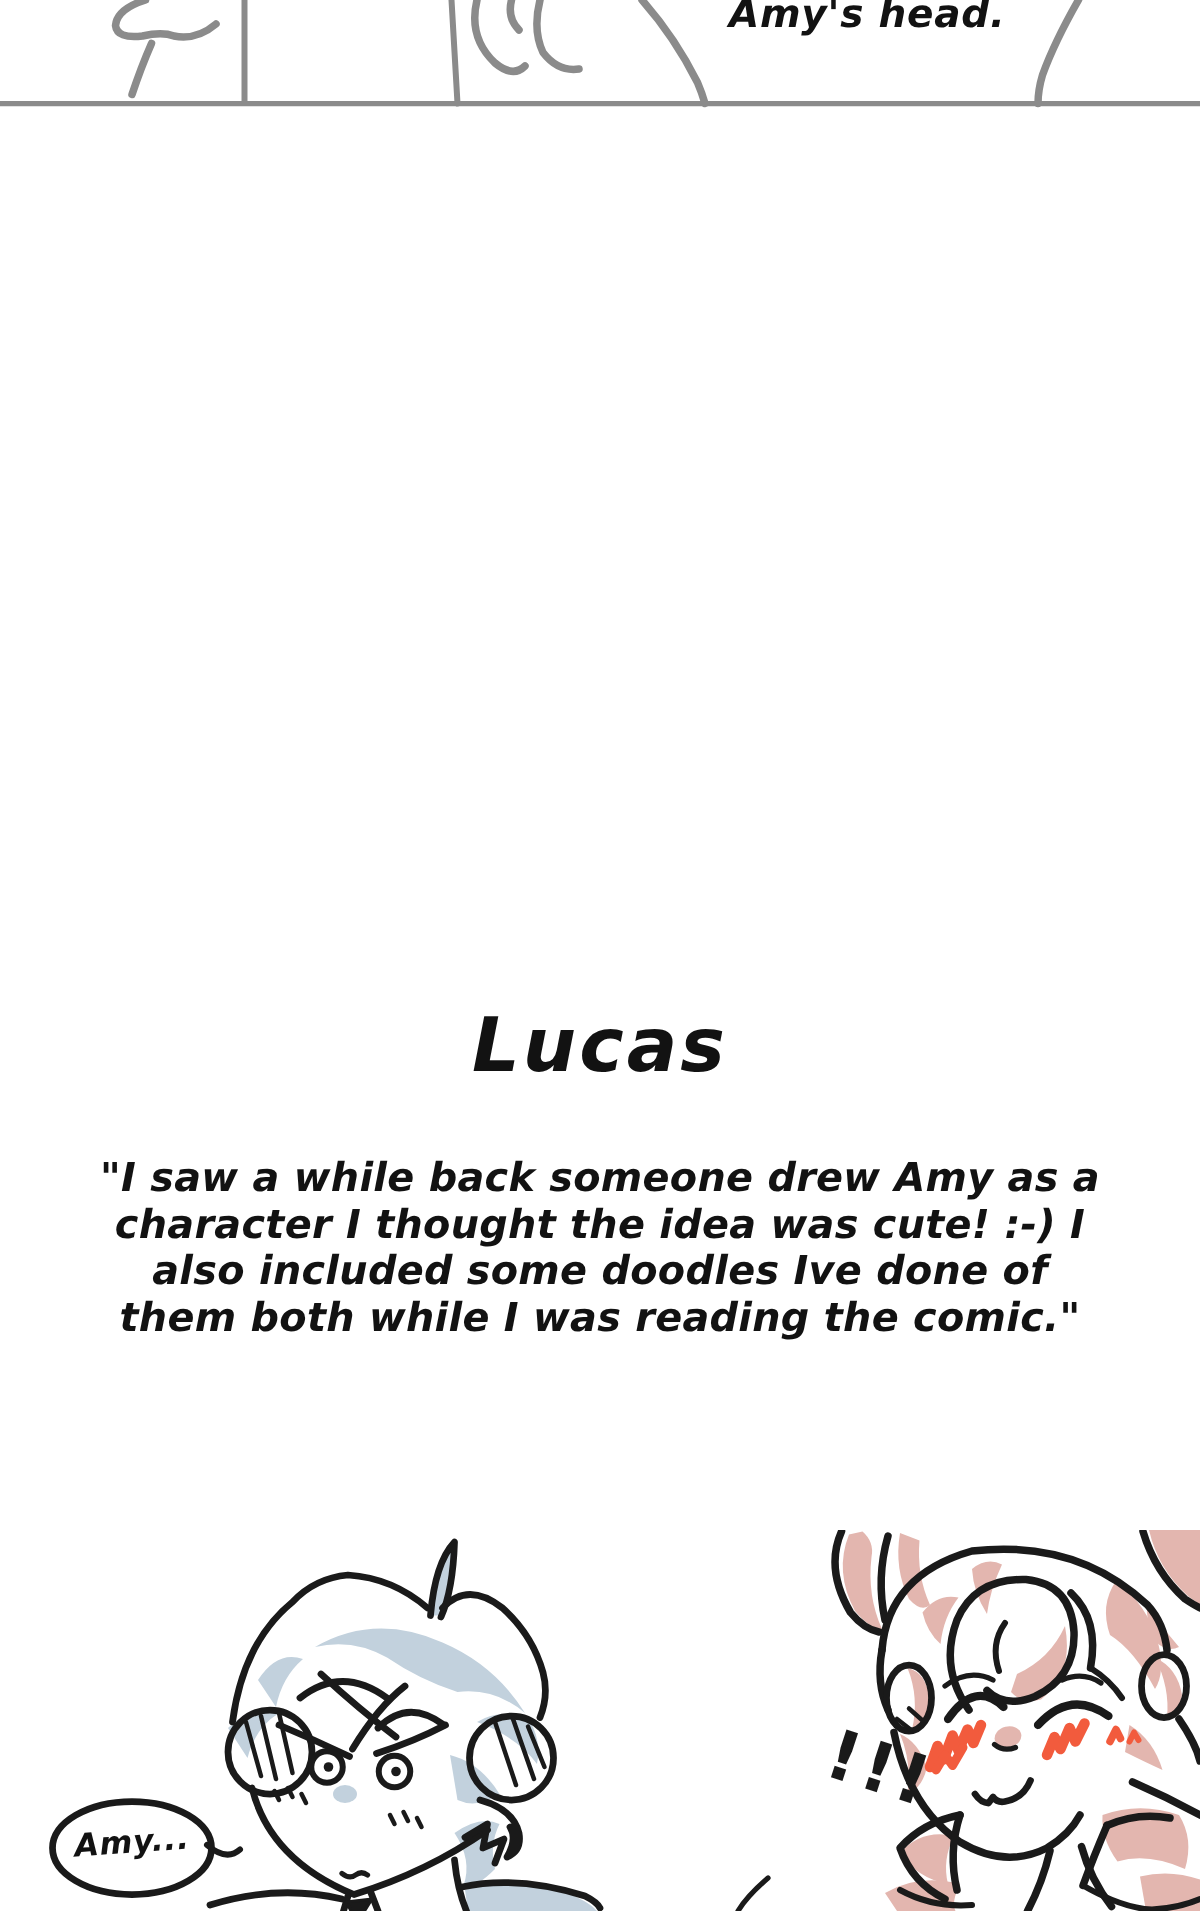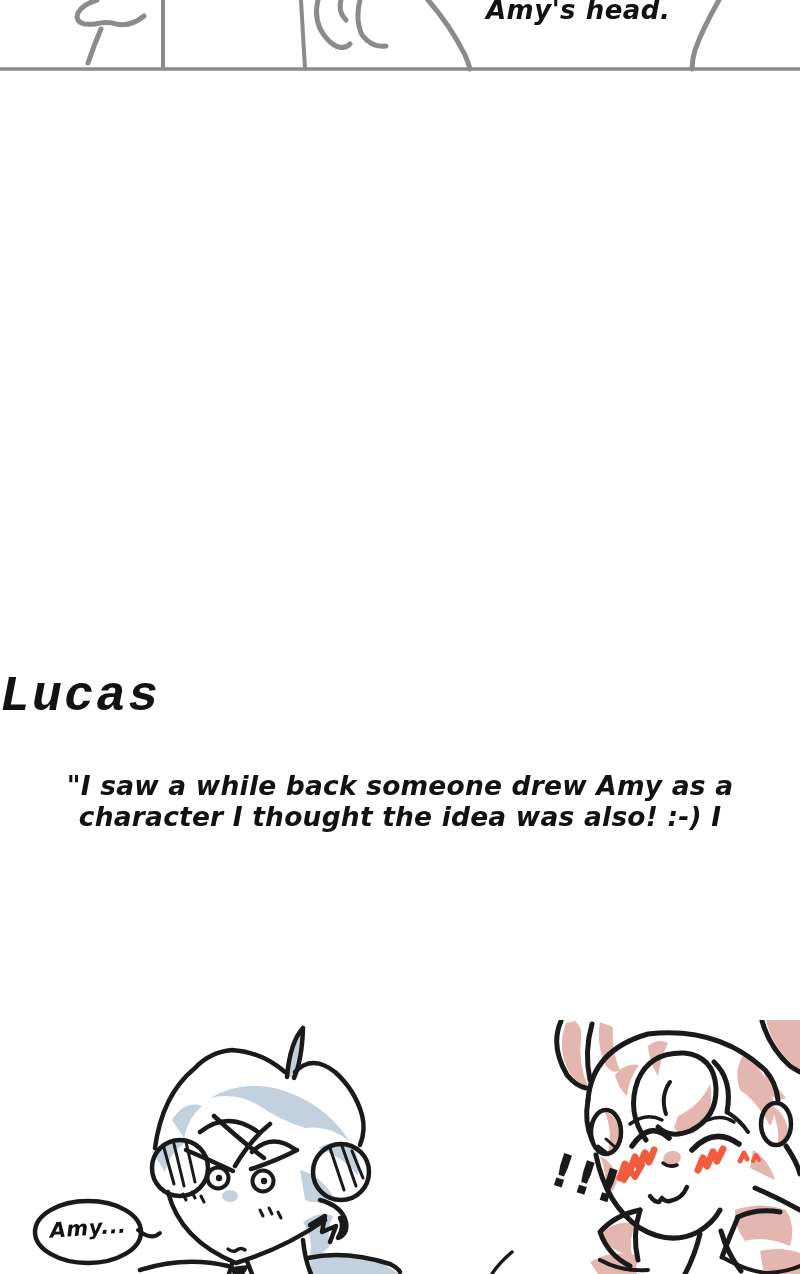--- a/index.html
+++ b/index.html
@@ -9,21 +9,21 @@
     font-family:"DejaVu Sans",sans-serif;
   }
   .hand{font-style:italic;font-weight:600;color:#121212;}
   #top-sketch-wrap{position:absolute;left:0;top:0;width:800px;height:90px;}
   #top-caption{
     position:absolute;left:486px;top:-5px;width:200px;
     font-size:26px;letter-spacing:.5px;white-space:nowrap;
   }
   #artist-name{
     position:absolute;left:0;top:668px;width:800px;
-    text-align:left;font-size:50px;letter-spacing:2px;font-family:Liberation Mono, monospace;
+    text-align:center;font-size:50px;letter-spacing:2px;
   }
   #letter{
     position:absolute;left:0;top:770px;width:800px;
     text-align:center;font-size:26.5px;line-height:31px;letter-spacing:.2px;
   }
   #bottom-art-wrap{position:absolute;left:0;top:1020px;width:800px;height:254px;}
   #bubble-text{
     position:absolute;left:40px;top:1216px;width:96px;
     text-align:center;font-size:21px;transform:rotate(-4deg);
     letter-spacing:.5px;
@@ -53,21 +53,23 @@
       <path d="M 0,69 L 800,69" stroke-width="3.5"></path>
     </g>
   </svg>
 </div>
 <div id="top-caption" class="hand">Amy's head.</div>
 
 <div id="artist-name" class="hand">Lucas</div>
 
 <div id="letter" class="hand">
   <div>"I saw a while back someone drew Amy as a</div>
-  <div>character I thought the idea was also! :-) I</div>
+  <div>character I thought the idea was cute! :-) I</div>
+  <div>also included some doodles Ive done of</div>
+  <div>them both while I was reading the comic."</div>
 </div>
 
 <div id="bottom-art-wrap">
   <svg width="800" height="254" viewBox="0 0 800 254">
 
     <g>
 
       <g fill="#c2d1dd" stroke="none">
         <path d="M 288,57 Q 292,25 302,10 Q 300,38 293,57 Z"></path>
         <path d="M 210,78 Q 250,55 295,75 Q 330,90 350,122 Q 330,105 305,108 Q 280,100 258,85 Q 235,72 210,78 Z"></path>

